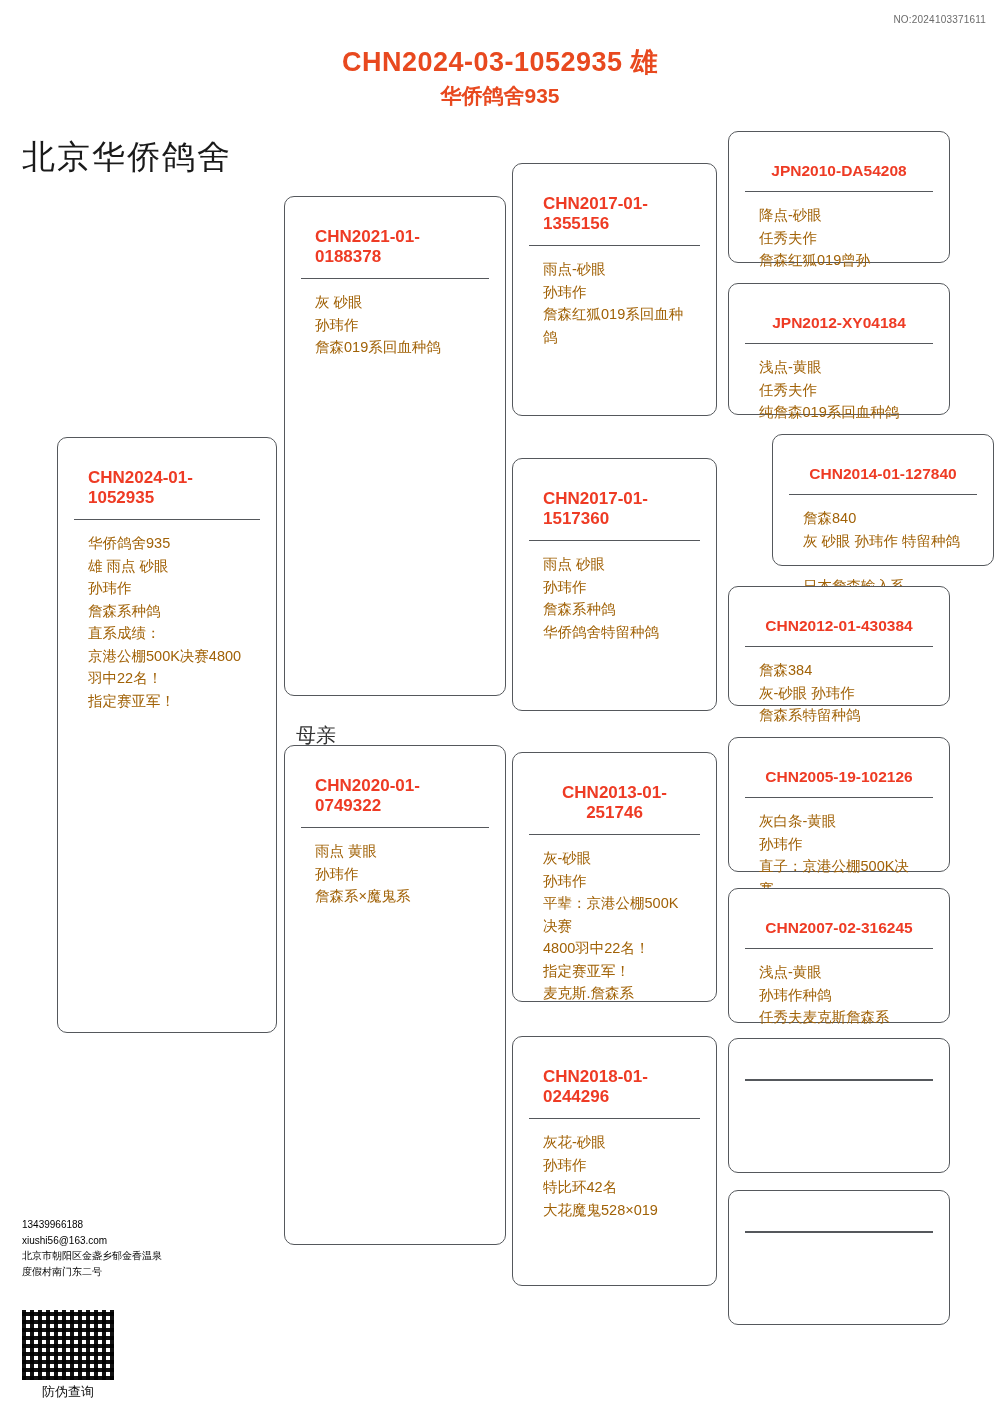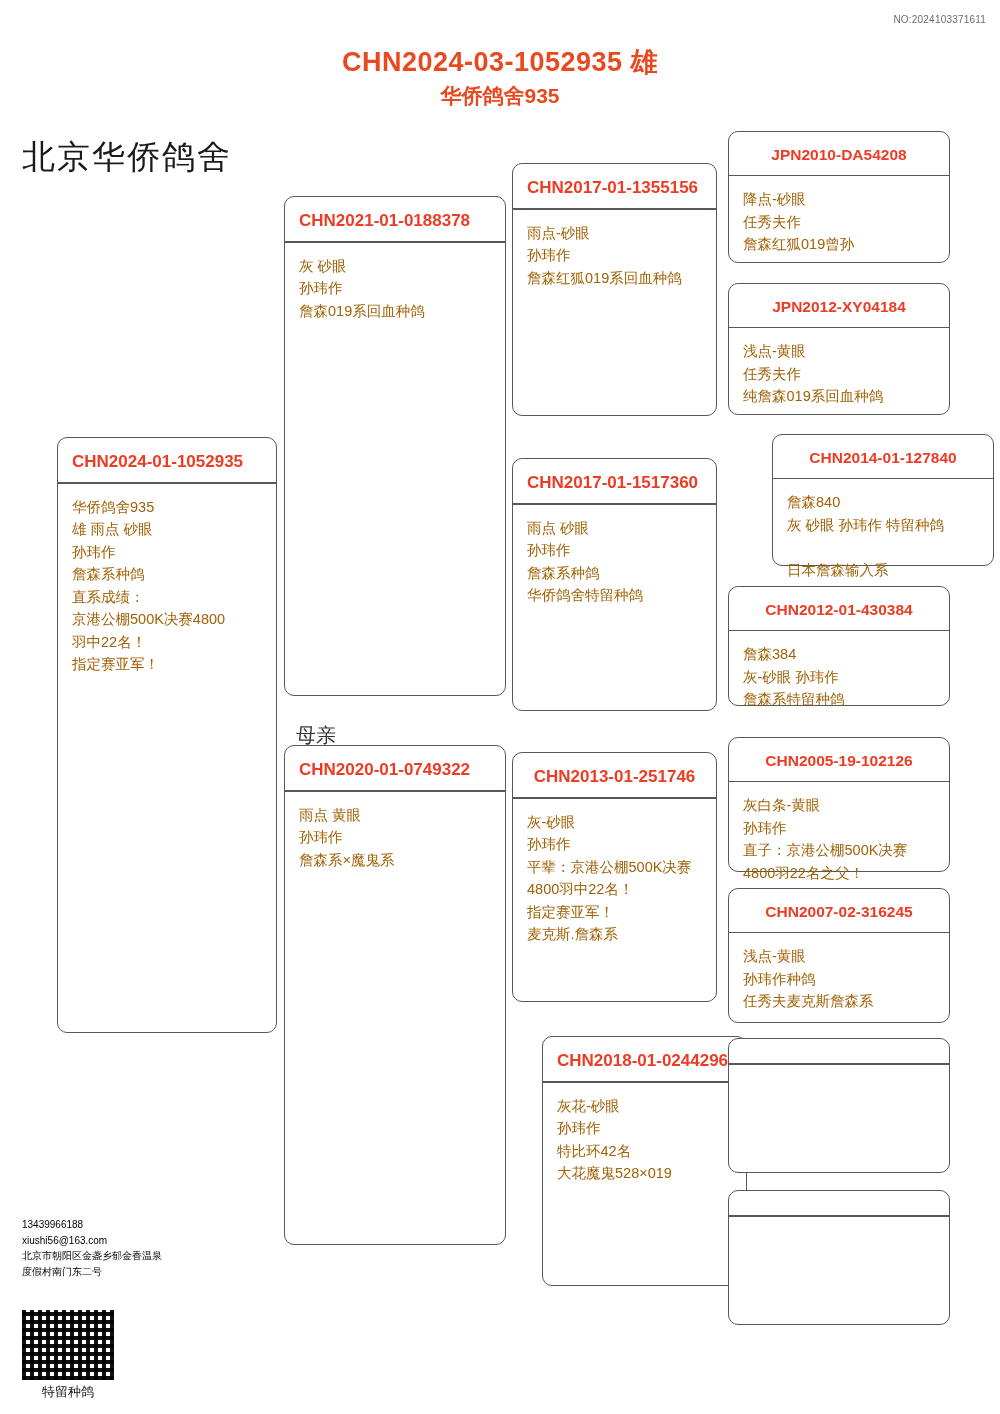--- a/index.html
+++ b/index.html
@@ -49,21 +49,21 @@
   .rel-label {
     position: absolute;
     font-size: 20px;
     color: #333;
   }
   .box {
     position: absolute;
     border: 1.5px solid #55585c;
     border-radius: 10px;
     background: #fff;
-    padding: 0;
+    padding: 16px;
   }
   .box .ring {
     display: block;
     font-size: 17px;
     font-weight: bold;
     color: #ee3b24;
     padding: 14px 14px 10px 14px;
     line-height: 1.2;
   }
   .box .ring.small { font-size: 15.5px; }
@@ -84,21 +84,21 @@
   .box.empty .body { min-height: 40px; }
 
   
   #box-subject   { left: 57px;  top: 437px;  width: 220px; height: 596px; }
   #box-sire      { left: 284px; top: 196px;  width: 222px; height: 500px; }
   #box-dam       { left: 284px; top: 745px;  width: 222px; height: 500px; }
 
   #box-gs1       { left: 512px; top: 163px;  width: 205px; height: 253px; }
   #box-gs2       { left: 512px; top: 458px;  width: 205px; height: 253px; }
   #box-gs3       { left: 512px; top: 752px;  width: 205px; height: 250px; }
-  #box-gs4       { left: 512px; top: 1036px; width: 205px; height: 250px; margin-left: 30px; }
+  #box-gs4       { left: 512px; top: 1036px; width: 205px; height: 250px; }
 
   #box-gg1       { left: 728px; top: 131px;  width: 222px; height: 132px; }
   #box-gg2       { left: 728px; top: 283px;  width: 222px; height: 132px; }
   #box-gg3       { left: 728px; top: 434px;  width: 222px; height: 132px; margin-left: 44px; }
   #box-gg4       { left: 728px; top: 586px;  width: 222px; height: 120px; }
   #box-gg5       { left: 728px; top: 737px;  width: 222px; height: 135px; }
   #box-gg6       { left: 728px; top: 888px;  width: 222px; height: 135px; }
   #box-gg7       { left: 728px; top: 1038px; width: 222px; height: 135px; }
   #box-gg8       { left: 728px; top: 1190px; width: 222px; height: 135px; }
 
@@ -281,17 +281,17 @@
     <span class="body"></span>
   </div>
 
   <div class="contact">13439966188
 xiushi56@163.com
 北京市朝阳区金盏乡郁金香温泉
 度假村南门东二号</div>
 
   <div class="qr-wrap">
     <div class="qr"></div>
-    <div class="qr-caption">特留种鸽</div>
+    <div class="qr-caption">防伪查询</div>
   </div>
 
 
 </div>
 
 </body></html>

